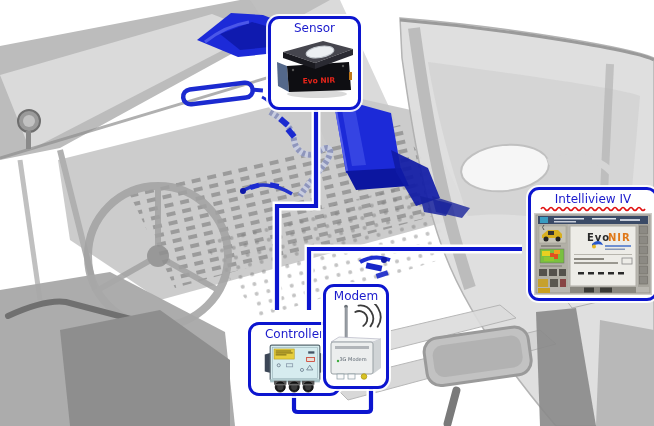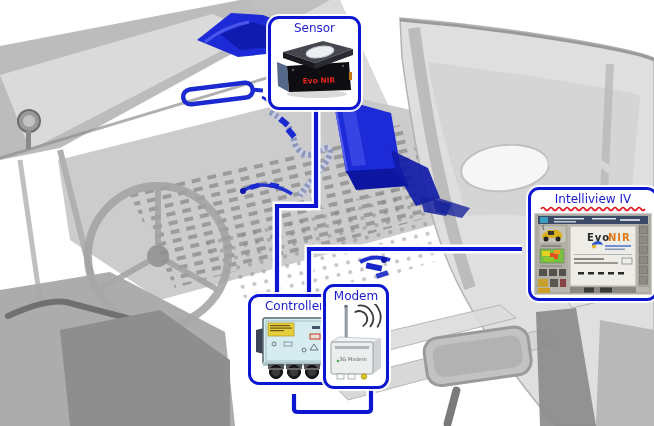--- a/index.html
+++ b/index.html
@@ -229,21 +229,21 @@
         <rect x="84" y="59" width="6" height="2.5"></rect>
       </g>
 
       <rect x="36" y="74" width="66" height="6" fill="#8a8880"></rect>
       <rect x="50" y="74.5" width="10" height="5" fill="#3a3a36"></rect>
         <rect x="66" y="74.5" width="12" height="5" fill="#3a3a36"></rect>
       <rect x="4" y="75" width="12" height="5" fill="#caa020"></rect>
     </svg>
   </div>
 
-  <div class="callout" style="left:248px;top:294px;width:93px;height:91px;">
+  <div class="callout" style="left:248px;top:322px;width:93px;height:74px;">
     <div class="co-title">Controller</div>
     <svg class="dev" width="82" height="66" viewBox="0 0 82 66">
       <polygon points="2,16 10,14 10,40 2,38" fill="#3c4656"></polygon>
       <polygon points="72,14 80,16 80,38 72,40" fill="#3c4656"></polygon>
       <rect x="9" y="4" width="64" height="46" rx="2" fill="#d6ecef" stroke="#5a6a72" stroke-width="1.5"></rect>
       <rect x="12" y="7" width="58" height="40" fill="none" stroke="#9ab4ba" stroke-width=".8"></rect>
       <rect x="14" y="9" width="26" height="13" fill="#e6ce3c" stroke="#b0981c" stroke-width=".7"></rect>
       <rect x="16" y="11" width="20" height="1.2" fill="#6a5a10"></rect>
       <rect x="16" y="13.5" width="22" height="1.2" fill="#6a5a10"></rect>
       <rect x="16" y="16" width="14" height="1.2" fill="#6a5a10"></rect>

